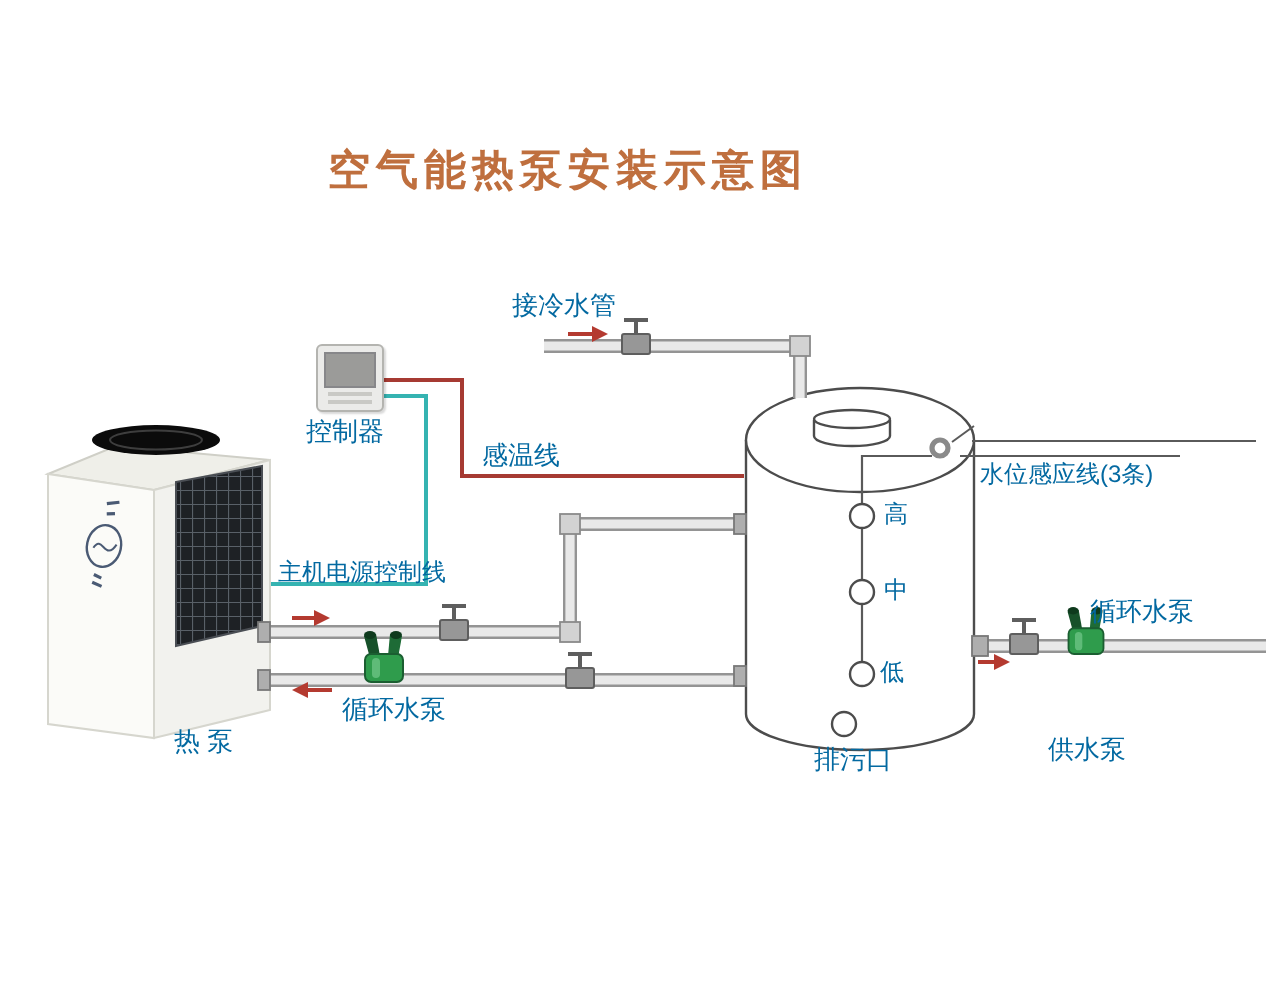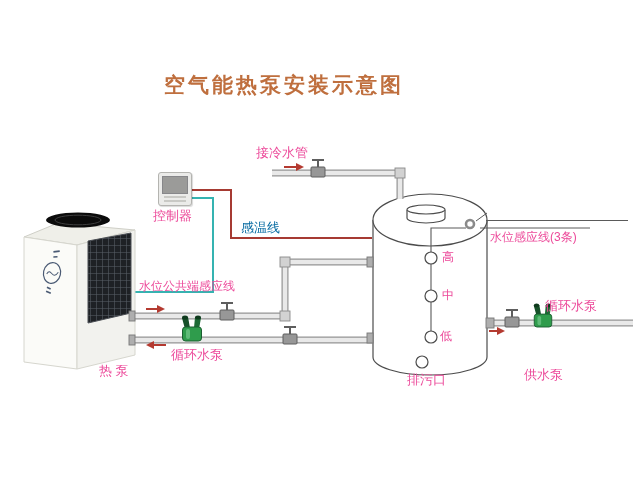--- a/index.html
+++ b/index.html
@@ -1,20 +1,20 @@
 <!DOCTYPE html>
 <html><head>
 <meta charset="utf-8">
 <style>
   html,body{margin:0;padding:0;background:#ffffff;}
   .canvas{
     position:relative;width:636px;height:500px;background:#ffffff;overflow:hidden;
     font-family:"Liberation Sans","DejaVu Sans",sans-serif;
   }
-  .lbl{position:absolute;color:#ec4899;font-size:13px;font-weight:500;white-space:nowrap;line-height:1.1;}
+  .lbl{position:absolute;color:#0369a1;font-size:13px;font-weight:500;white-space:nowrap;line-height:1.1;}
   .lbl.small{font-size:12px;}
   .lbl.wire{color:#0369a1;}
   .title{
     position:absolute;left:0;top:71px;width:568px;text-align:center;
     font-size:21px;font-weight:bold;letter-spacing:3px;color:#bf6f3e;
   }
   .controller{
     position:absolute;left:158px;top:172px;width:34px;height:34px;
     background:#ebebe9;border:1px solid #b4b4b0;border-radius:3px;
     box-shadow:1px 1px 1px rgba(0,0,0,0.15);box-sizing:border-box;
@@ -166,24 +166,24 @@
     <div class="controller-slots">
         <i></i>
         <i></i>
       </div>
   </div>
 
   <div class="title">空气能热泵安装示意图</div>
   <div class="lbl" style="left:256px;top:146px;">接冷水管</div>
   <div class="lbl" style="left:153px;top:209px;">控制器</div>
   <div class="lbl wire" style="left:241px;top:221px;">感温线</div>
-  <div class="lbl small" style="left:139px;top:280px;">水位公共端感应线</div>
+  <div class="lbl small" style="left:139px;top:280px;">主机电源控制线</div>
   <div class="lbl small" style="left:490px;top:231px;">水位感应线(3条)</div>
   <div class="lbl small" style="left:442px;top:251px;">高</div>
   <div class="lbl small" style="left:442px;top:289px;">中</div>
   <div class="lbl small" style="left:440px;top:330px;">低</div>
   <div class="lbl" style="left:407px;top:373px;">排污口</div>
   <div class="lbl" style="left:545px;top:299px;">循环水泵</div>
   <div class="lbl" style="left:524px;top:328px;margin-top:40px;">供水泵</div>
   <div class="lbl" style="left:171px;top:348px;">循环水泵</div>
-  <div class="lbl" style="left:87px;top:364px;margin-left:12px;">热 泵</div>
+  <div class="lbl" style="left:87px;top:364px;">热 泵</div>
 
 </div>
 
 </body></html>

